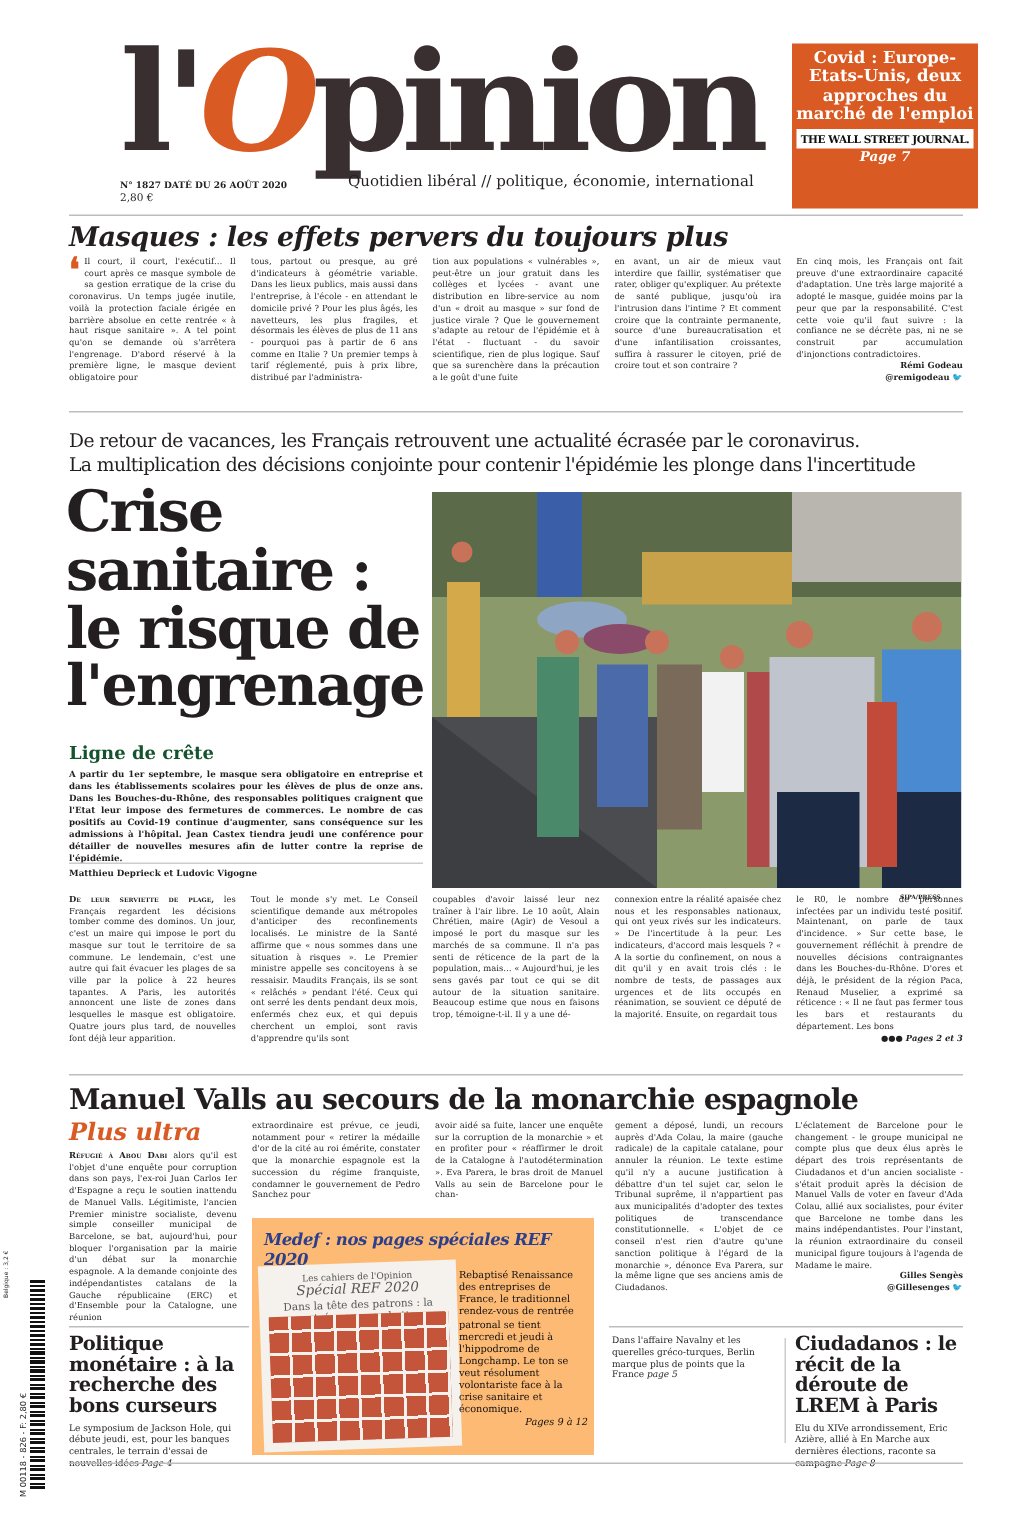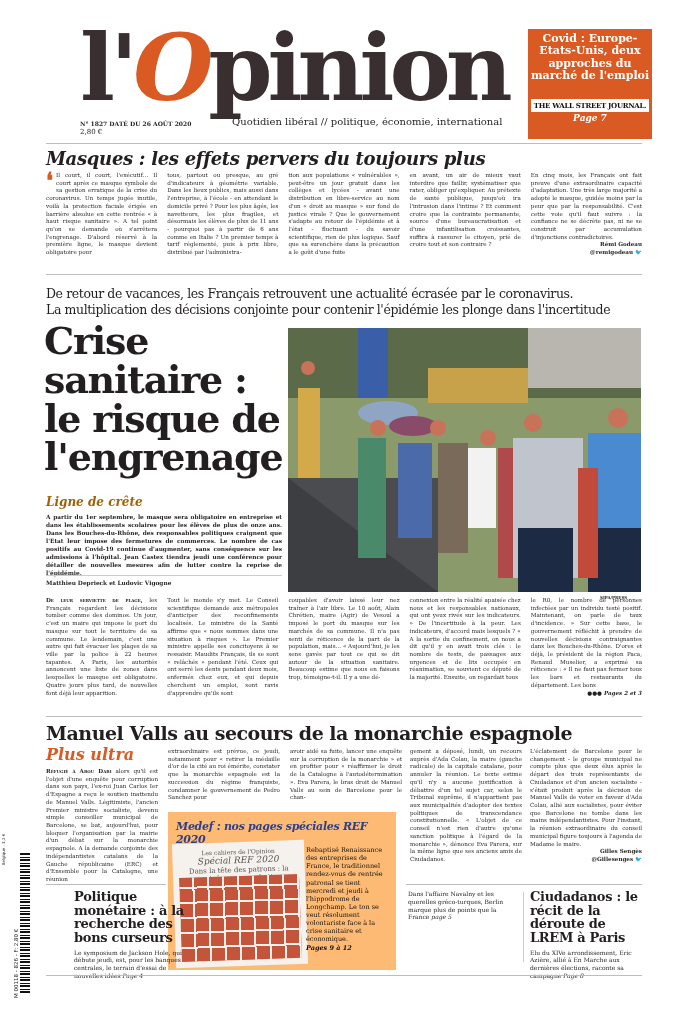--- a/index.html
+++ b/index.html
@@ -9,39 +9,39 @@
 
   
   .logo { left: 80px; top: 22px; font-family: "DejaVu Serif", serif; font-weight: bold; font-size: 92px; letter-spacing: -5px; line-height: 1; color: #3a2f30; }
   .logo .o { color: #d95a22; font-style: italic; }
   .issue { left: 80px; top: 120px; font-size: 6px; font-weight: bold; line-height: 1.2; }
   .price { left: 80px; top: 128px; font-size: 7px; font-weight: normal; }
   .tagline { left: 232px; top: 116px; font-size: 10px; color: #231f20; }
 
   .promo { left: 528px; top: 29px; width: 124px; height: 110px; background: #d95a22; color: #fff; text-align: center; padding-top: 4px; }
   .promo .t { font-family: "DejaVu Serif", serif; font-size: 11px; line-height: 1.12; font-weight: bold; }
-  .promo .wsj { margin: 17px 3px 0 3px; background: #fff; color: #111; font-size: 7px; font-weight: bold; letter-spacing: -0.3px; padding: 2px 0; font-family: "DejaVu Serif", serif; }
+  .promo .wsj { margin: 4px 3px 0 3px; background: #fff; color: #111; font-size: 7px; font-weight: bold; letter-spacing: -0.3px; padding: 2px 0; font-family: "DejaVu Serif", serif; }
   .promo .pg { font-style: italic; font-size: 9px; font-weight: bold; margin-top: 1px; }
 
   .rule { height: 1px; background: #bdbdbd; }
 
   
   .h-masques { left: 46px; top: 148px; font-style: italic; font-weight: bold; font-size: 18px; color: #231f20; letter-spacing: -0.3px; }
   .cols-top { left: 46px; top: 172px; width: 596px; display: grid; grid-template-columns: repeat(5, 1fr); column-gap: 10px; font-size: 5.6px; line-height: 1.38; }
   .cols-top p { text-align: justify; }
   .drop { color: #d95a22; font-size: 22px; float: left; line-height: 0.8; margin-right: 3px; font-weight: bold; }
   .sig { text-align: right; font-weight: bold; }
   .tw { color: #1da1f2; }
 
   
   .deck { left: 46px; top: 286px; width: 600px; font-size: 12.5px; line-height: 1.3; letter-spacing: -0.4px; color: #231f20; }
   .h-crise { left: 44px; top: 322px; width: 240px; font-size: 38px; font-weight: bold; line-height: 1.02; letter-spacing: -1.2px; color: #231f20; }
   .photo { left: 288px; top: 328px; width: 353px; height: 264px; overflow: hidden; }
   .credit { left: 600px; top: 595px; font-size: 4px; font-weight: bold; }
-  .kicker { left: 46px; top: 495px; font-style: italic; font-weight: bold; color: #a16207; font-size: 12px; }
+  .kicker { left: 46px; top: 495px; font-weight: bold; color: #14532d; font-size: 12px; }
   .lede { left: 46px; top: 514px; width: 236px; font-size: 5.8px; line-height: 1.38; font-weight: bold; text-align: justify; }
   .byline { left: 46px; top: 575px; width: 236px; font-size: 5.8px; font-weight: bold; border-top: 1px solid #ccc; padding-top: 4px; }
   .cols-mid { left: 46px; top: 597px; width: 596px; display: grid; grid-template-columns: repeat(5, 1fr); column-gap: 10px; font-size: 5.6px; line-height: 1.38; }
   .cols-mid p { text-align: justify; }
   .sc { font-variant: small-caps; font-weight: bold; }
   .pages { text-align: right; font-style: italic; font-weight: bold; }
 
   
   .h-valls { left: 46px; top: 722px; font-size: 19px; font-weight: bold; letter-spacing: -0.5px; color: #231f20; }
   .kicker2 { left: 46px; top: 745px; font-style: italic; font-weight: bold; color: #d95a22; font-size: 16px; text-align: center; }
@@ -173,28 +173,28 @@
   <div class="abs medef-cover">
     <div class="ct">
       <div>Les cahiers de l'Opinion</div>
       <div style="font-size:9px;font-style:italic;">Spécial REF 2020</div>
       <div style="font-size:7px;">Dans la tête des patrons : la rentrée sans combattre</div>
     </div>
     <div class="grid"></div>
   </div>
   <div class="abs medef-text">
     <span>Rebaptisé Renaissance des entreprises de France, le traditionnel rendez-vous de rentrée patronal se tient mercredi et jeudi à l'hippodrome de Longchamp. Le ton se veut résolument volontariste face à la crise sanitaire et économique.</span>
-    <div style="text-align:left;font-style:italic;font-weight:bold;">Pages 9 à 12</div>
+    <div style="text-align:right;font-style:italic;font-weight:normal;">Pages 9 à 12</div>
   </div>
 </div>
 
 <div class="abs rule" style="left:46px;top:884px;width:120px;"></div>
 <div class="abs rule" style="left:406px;top:884px;width:236px;"></div>
 
-<div class="abs brief" style="left:46px;top:890px;width:118px;margin-left:28px;">
+<div class="abs brief" style="left:46px;top:890px;width:118px;">
   <h3>Politique monétaire : à la recherche des bons curseurs</h3>
   <span>Le symposium de Jackson Hole, qui débute jeudi, est, pour les banques centrales, le terrain d'essai de nouvelles idées</span>
   <i>Page 4</i>
 </div>
 <div class="abs brief" style="left:408px;top:890px;width:110px;">
   <span>Dans l'affaire Navalny et les querelles gréco-turques, Berlin marque plus de points que la France</span>
   <i>page 5</i>
 </div>
 <div class="abs" style="left:523px;top:892px;width:1px;height:70px;background:#ccc;"></div>
 <div class="abs brief" style="left:530px;top:890px;width:112px;">

